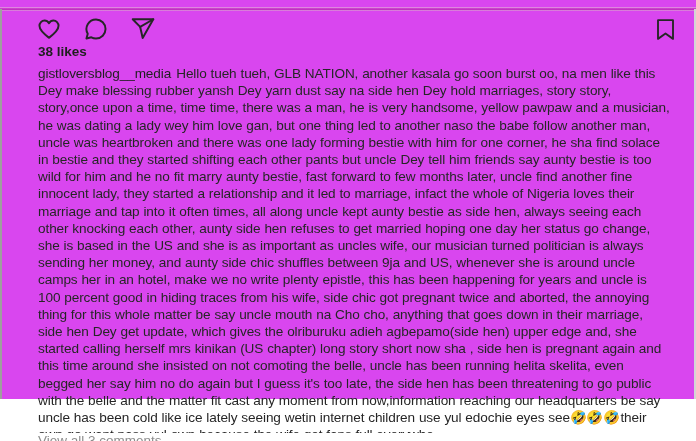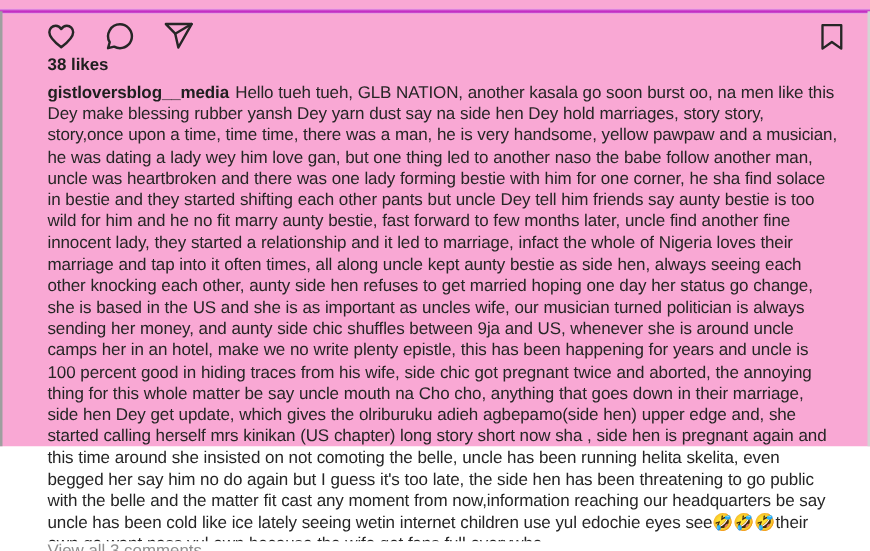--- a/index.html
+++ b/index.html
@@ -1,21 +1,21 @@
 <!DOCTYPE html>
 <html><head>
 <meta charset="utf-8">
 <style>
   html,body{margin:0;padding:0;}
   body{
     width:696px;height:441px;overflow:hidden;background:#ffffff;
     font-family:"Liberation Sans","DejaVu Sans",sans-serif;
     -webkit-font-smoothing:antialiased;
   }
-  .page{position:relative;width:696px;height:357px;background:#f9a8d4;}
+  .page{position:relative;width:696px;height:399px;background:#d946ef;}
   .top-line{
     position:absolute;top:7px;left:0;right:0;height:4px;
     background:linear-gradient(to bottom,#eaa8ea 0%,#c32fc3 45%,#c32fc3 70%,#e9b4e9 100%);
   }
   .border-left{position:absolute;top:9px;bottom:0;left:0;width:2px;background:#9f9f9f;}
   .border-right{position:absolute;top:9px;bottom:0;right:0;width:2px;background:#d4d4d4;}
   .action-bar{
     position:absolute;top:15px;left:36px;right:18px;height:28px;
     display:flex;justify-content:space-between;align-items:center;
   }
@@ -27,21 +27,21 @@
   .icon-btn svg{display:block;}
   .likes{
     position:absolute;top:44px;left:38px;
     font-size:13.5px;font-weight:bold;color:#1f1f1f;
   }
   .caption{
     position:absolute;top:65px;left:38px;right:26px;
     font-size:13.6px;line-height:17.2px;color:#262626;
     letter-spacing:-0.1px;text-align:left;word-spacing:0.2px;
   }
-  .username{font-weight:bold;margin-right:5px;color:#1f1f1f;}
+  .username{font-weight:normal;margin-right:5px;color:#1f1f1f;}
   .view-comments{
     position:absolute;top:433px;left:38px;right:2px;height:30px;
     background:#ffffff;color:#8e8e8e;font-size:13.5px;line-height:16px;
   }
 </style>
 </head>
 <body>
 
 <div class="page">
 

